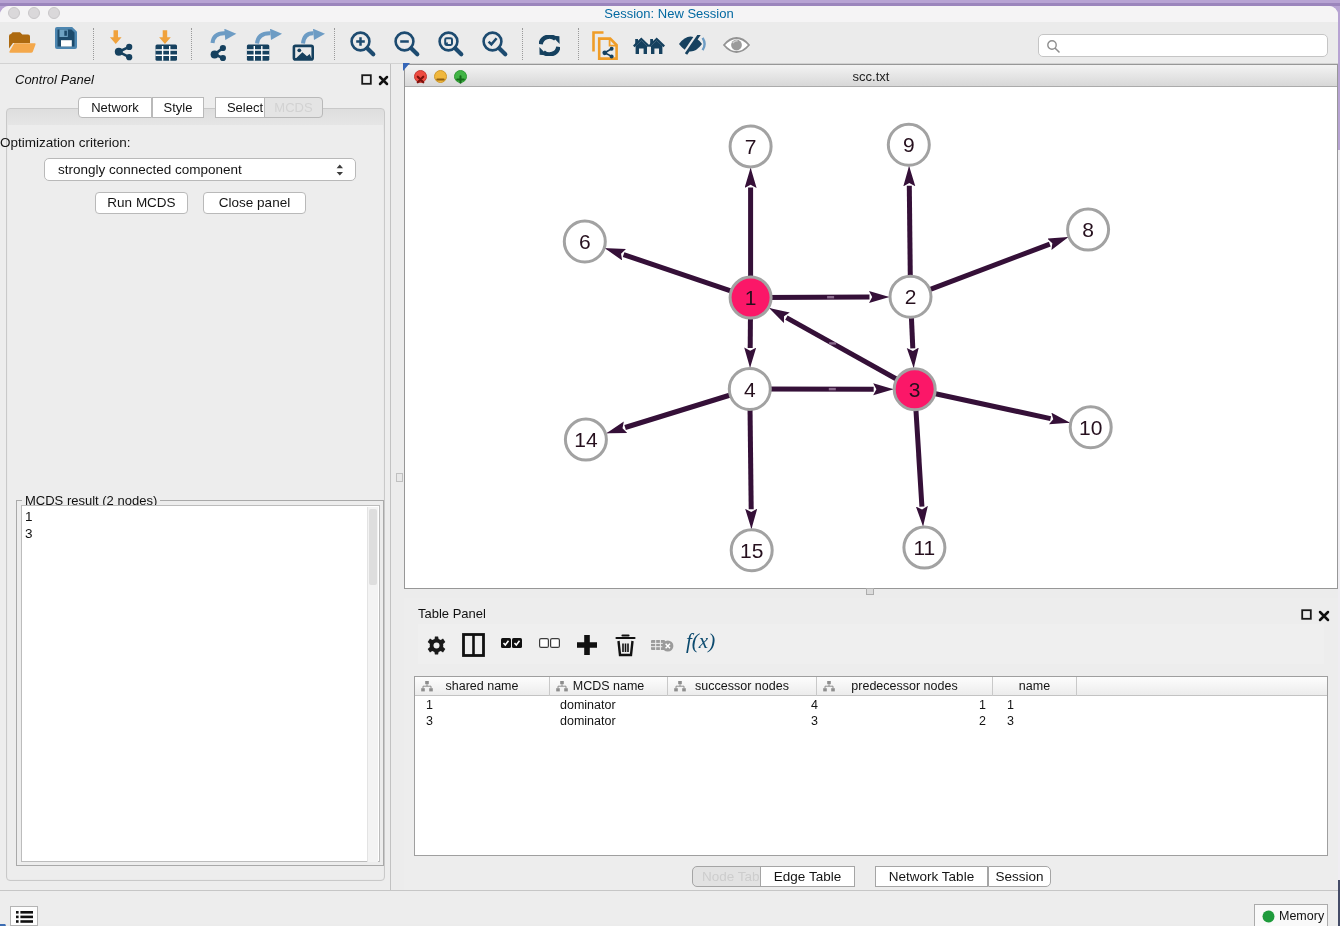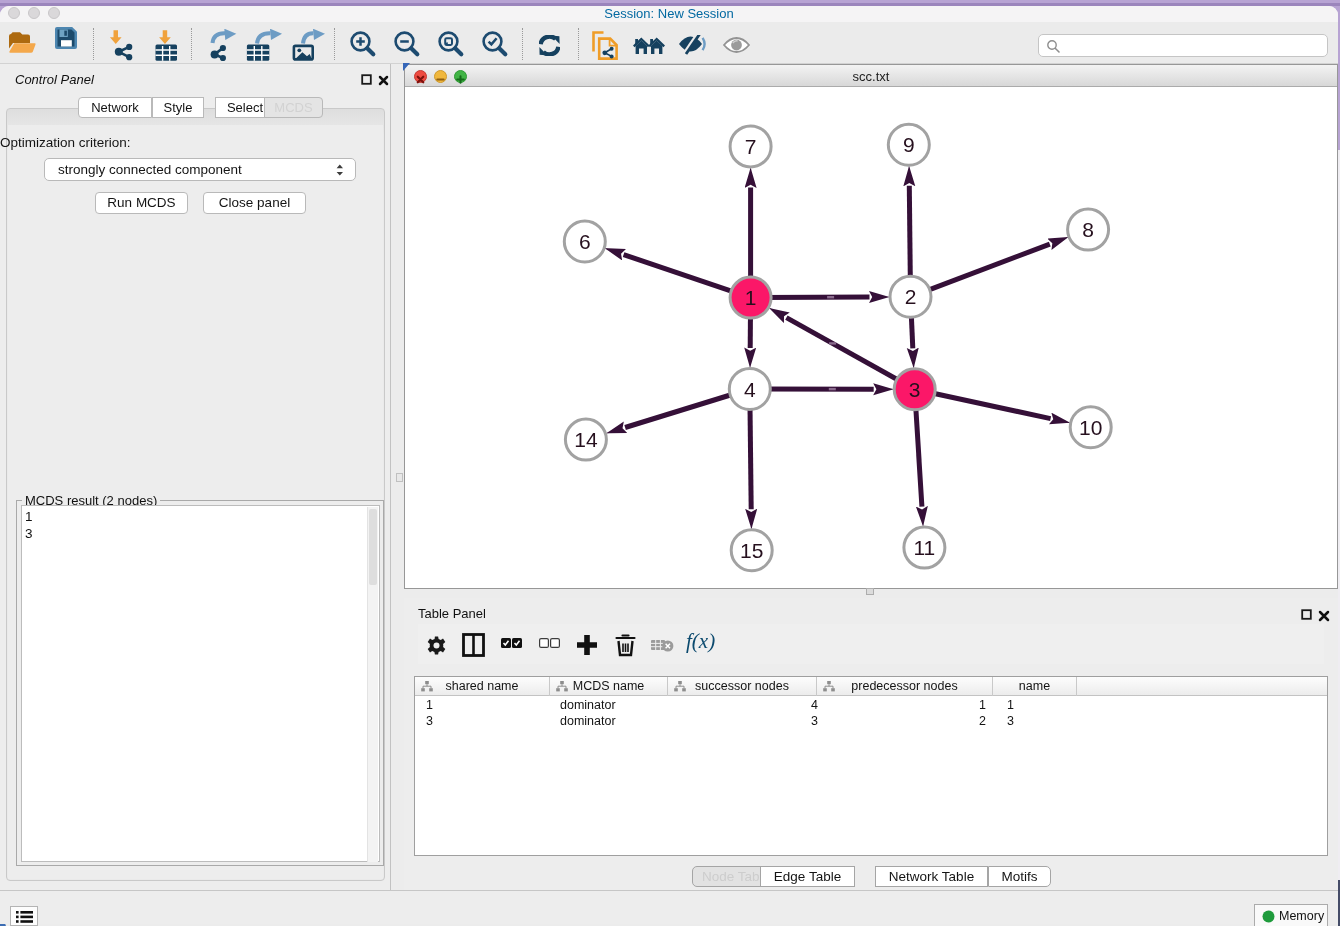--- a/index.html
+++ b/index.html
@@ -385,21 +385,21 @@
       <div class="trow" style="left:145px; top:36.5px;">dominator</div>
       <div class="trow" style="left:253px; top:36.5px; width:150px; text-align:right;">3</div>
       <div class="trow" style="left:402px; top:36.5px; width:169px; text-align:right;">2</div>
       <div class="trow" style="left:592px; top:36.5px;">3</div>
       </div>
     </div>
     <div id="btabs" style="position:absolute; left:0; top:268px; width:934px; height:22px;">
       <div class="btab" style="left:288px; width:88px; border-radius:5px 0 0 5px; background:#e2e2e2; color:#cdcdcd;">Node Table</div>
       <div class="btab" style="left:356px; width:95px;">Edge Table</div>
       <div class="btab" style="left:471px; width:113px;">Network Table</div>
-      <div class="btab" style="left:584px; width:63px; border-radius:0 5px 5px 0;">Motifs</div>
+      <div class="btab" style="left:584px; width:63px; border-radius:0 5px 5px 0;">Session</div>
     </div>
   </div>
 
   <svg style="position:absolute; left:403px; top:57px;" width="7" height="8" viewBox="0 0 7 8">
       <path d="M0 0 H7 L0 8 Z" fill="#3566b8"></path>
     </svg>
   <div style="position:absolute; left:396px; top:467px; width:7px; height:9px; background:#e8e8e8; border:1px solid #c0c0c0;"></div>
   <div style="position:absolute; left:0px; top:915px; width:6px; height:11px; background:#3c6db3; border-radius:0 8px 0 0;"></div>
   <div id="statusbar">
     <div id="listbtn">

